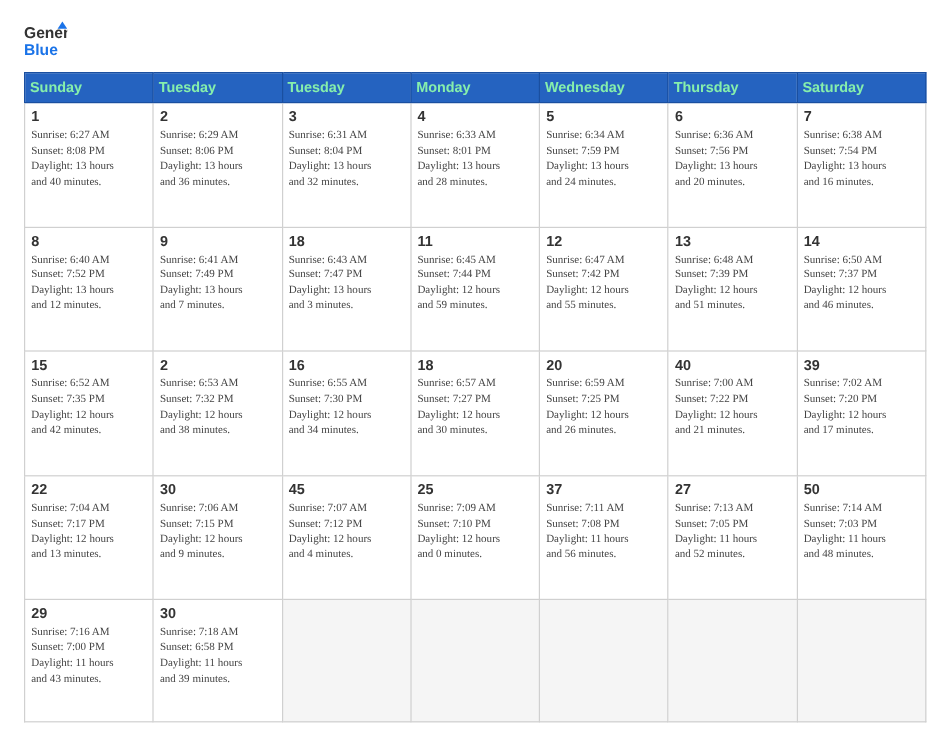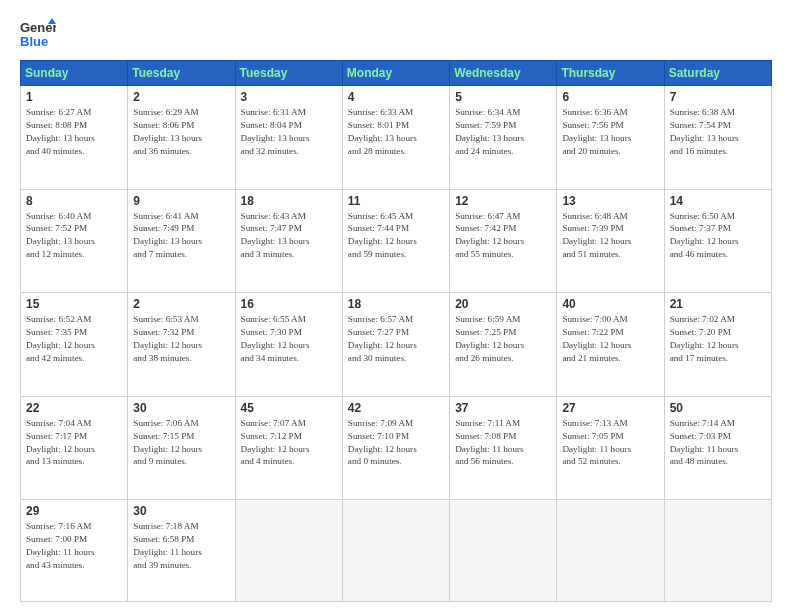--- a/index.html
+++ b/index.html
@@ -200,39 +200,39 @@
           </td>
           <td>
             <span class="day-num">20</span>
             <div class="day-info">Sunrise: 6:59 AM<br>Sunset: 7:25 PM<br>Daylight: 12 hours<br>and 26 minutes.</div>
           </td>
           <td>
             <span class="day-num">40</span>
             <div class="day-info">Sunrise: 7:00 AM<br>Sunset: 7:22 PM<br>Daylight: 12 hours<br>and 21 minutes.</div>
           </td>
           <td>
-            <span class="day-num">21</span>
+            <span class="day-num">39</span>
             <div class="day-info">Sunrise: 7:02 AM<br>Sunset: 7:20 PM<br>Daylight: 12 hours<br>and 17 minutes.</div>
           </td>
         </tr>
         <tr>
           <td>
             <span class="day-num">22</span>
             <div class="day-info">Sunrise: 7:04 AM<br>Sunset: 7:17 PM<br>Daylight: 12 hours<br>and 13 minutes.</div>
           </td>
           <td>
             <span class="day-num">30</span>
             <div class="day-info">Sunrise: 7:06 AM<br>Sunset: 7:15 PM<br>Daylight: 12 hours<br>and 9 minutes.</div>
           </td>
           <td>
             <span class="day-num">45</span>
             <div class="day-info">Sunrise: 7:07 AM<br>Sunset: 7:12 PM<br>Daylight: 12 hours<br>and 4 minutes.</div>
           </td>
           <td>
-            <span class="day-num">42</span>
+            <span class="day-num">25</span>
             <div class="day-info">Sunrise: 7:09 AM<br>Sunset: 7:10 PM<br>Daylight: 12 hours<br>and 0 minutes.</div>
           </td>
           <td>
             <span class="day-num">37</span>
             <div class="day-info">Sunrise: 7:11 AM<br>Sunset: 7:08 PM<br>Daylight: 11 hours<br>and 56 minutes.</div>
           </td>
           <td>
             <span class="day-num">27</span>
             <div class="day-info">Sunrise: 7:13 AM<br>Sunset: 7:05 PM<br>Daylight: 11 hours<br>and 52 minutes.</div>
           </td>

